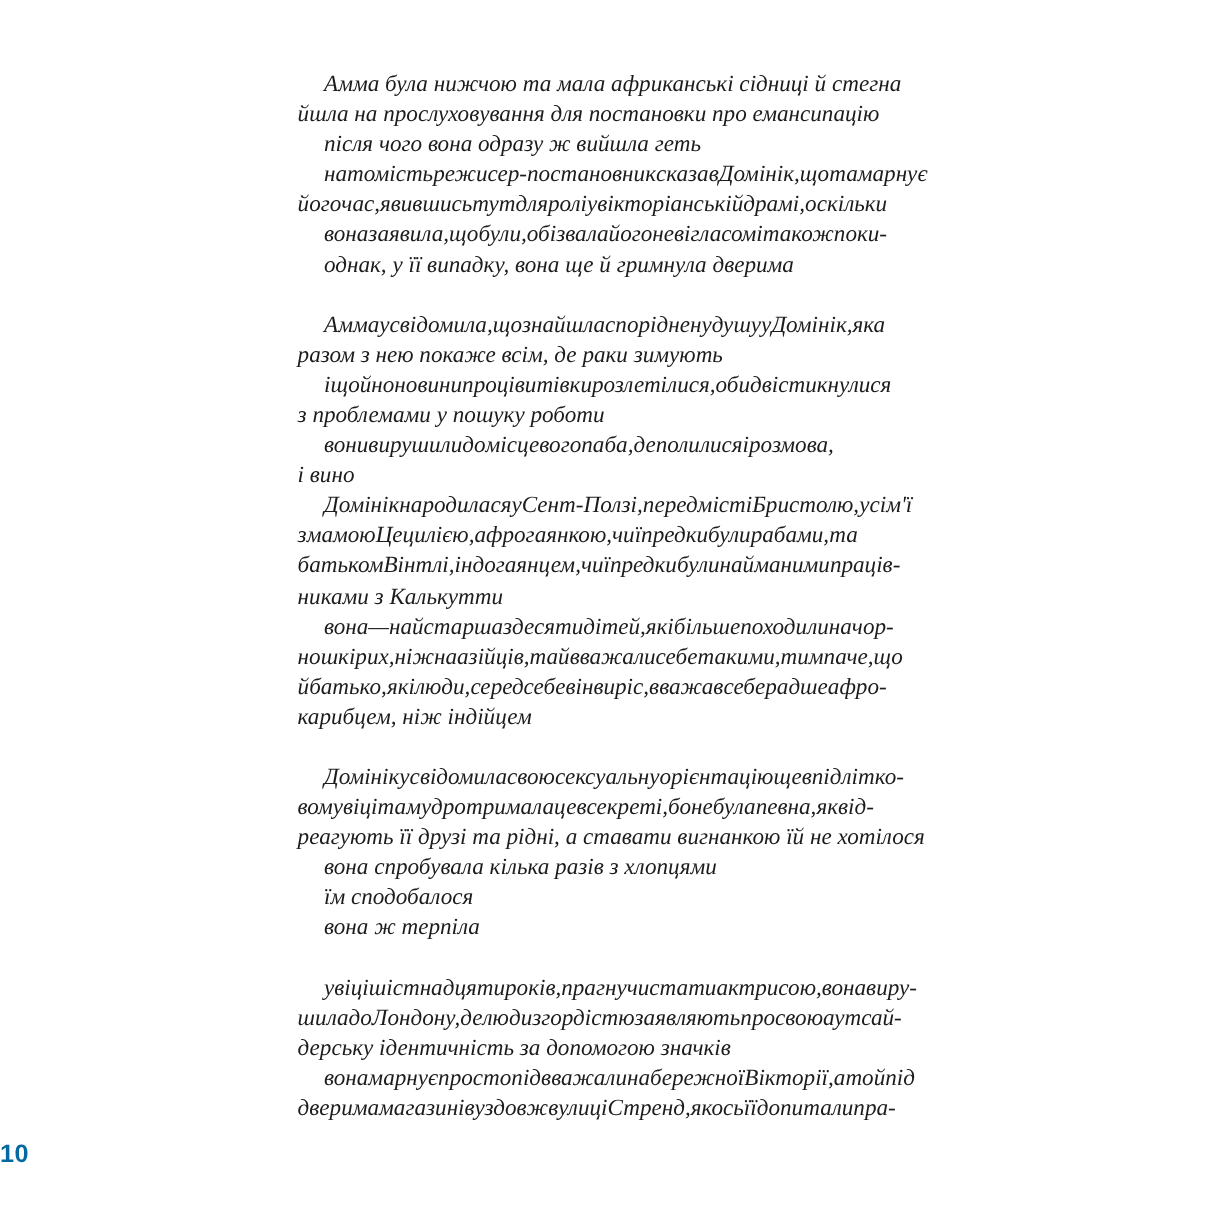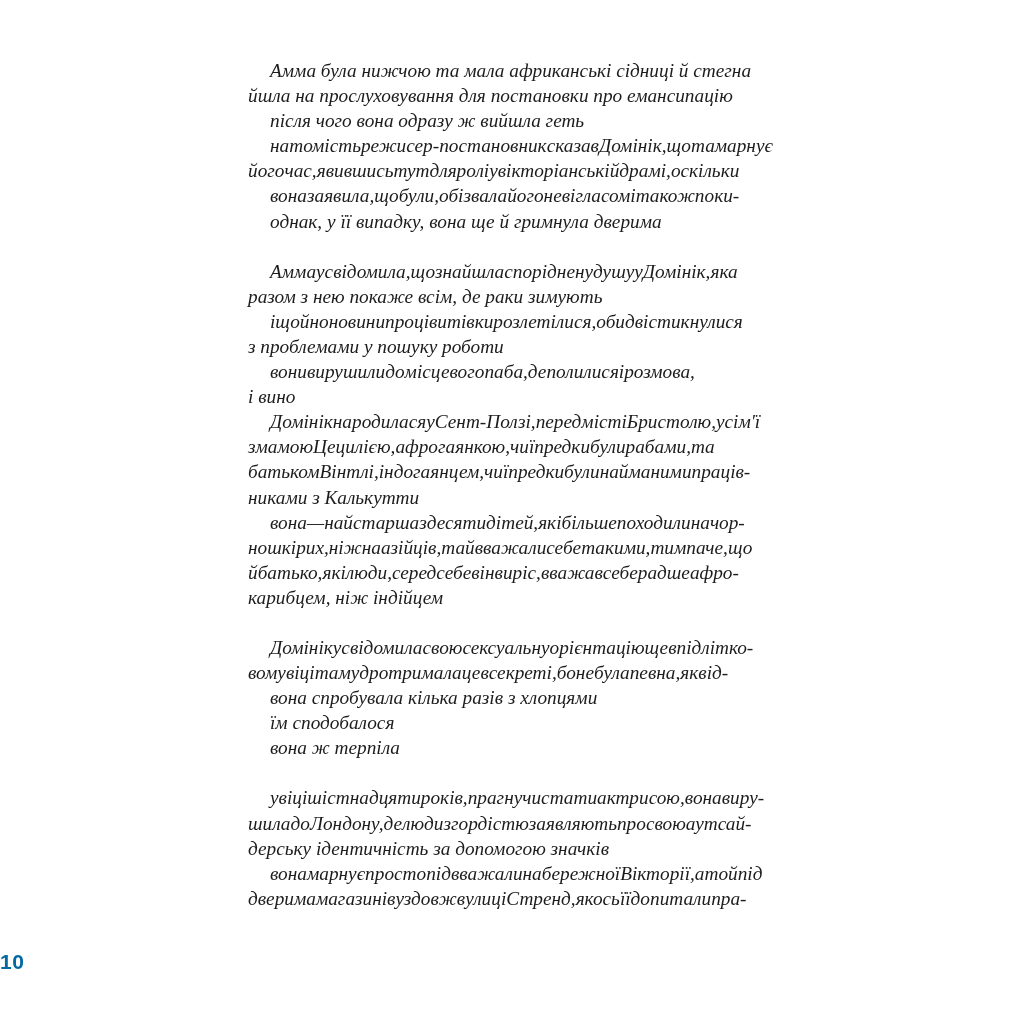--- a/index.html
+++ b/index.html
@@ -263,20 +263,21 @@
           <span>це</span>
           <span>в</span>
           <span>секреті,</span>
           <span>бо</span>
           <span>не</span>
           <span>була</span>
           <span>певна,</span>
           <span>як</span>
           <span>від-</span>
         </div>
+        <div class="line last">реагують її друзі та рідні, а ставати вигнанкою їй не хотілося</div>
         <div class="line indent last">вона спробувала кілька разів з хлопцями</div>
         <div class="line indent last">їм сподобалося</div>
         <div class="line indent last">вона ж терпіла</div>
       </div>
       <div class="stanza">
         <div class="line indent justified">
           <span>у</span>
           <span>віці</span>
           <span>шістнадцяти</span>
           <span>років,</span>

